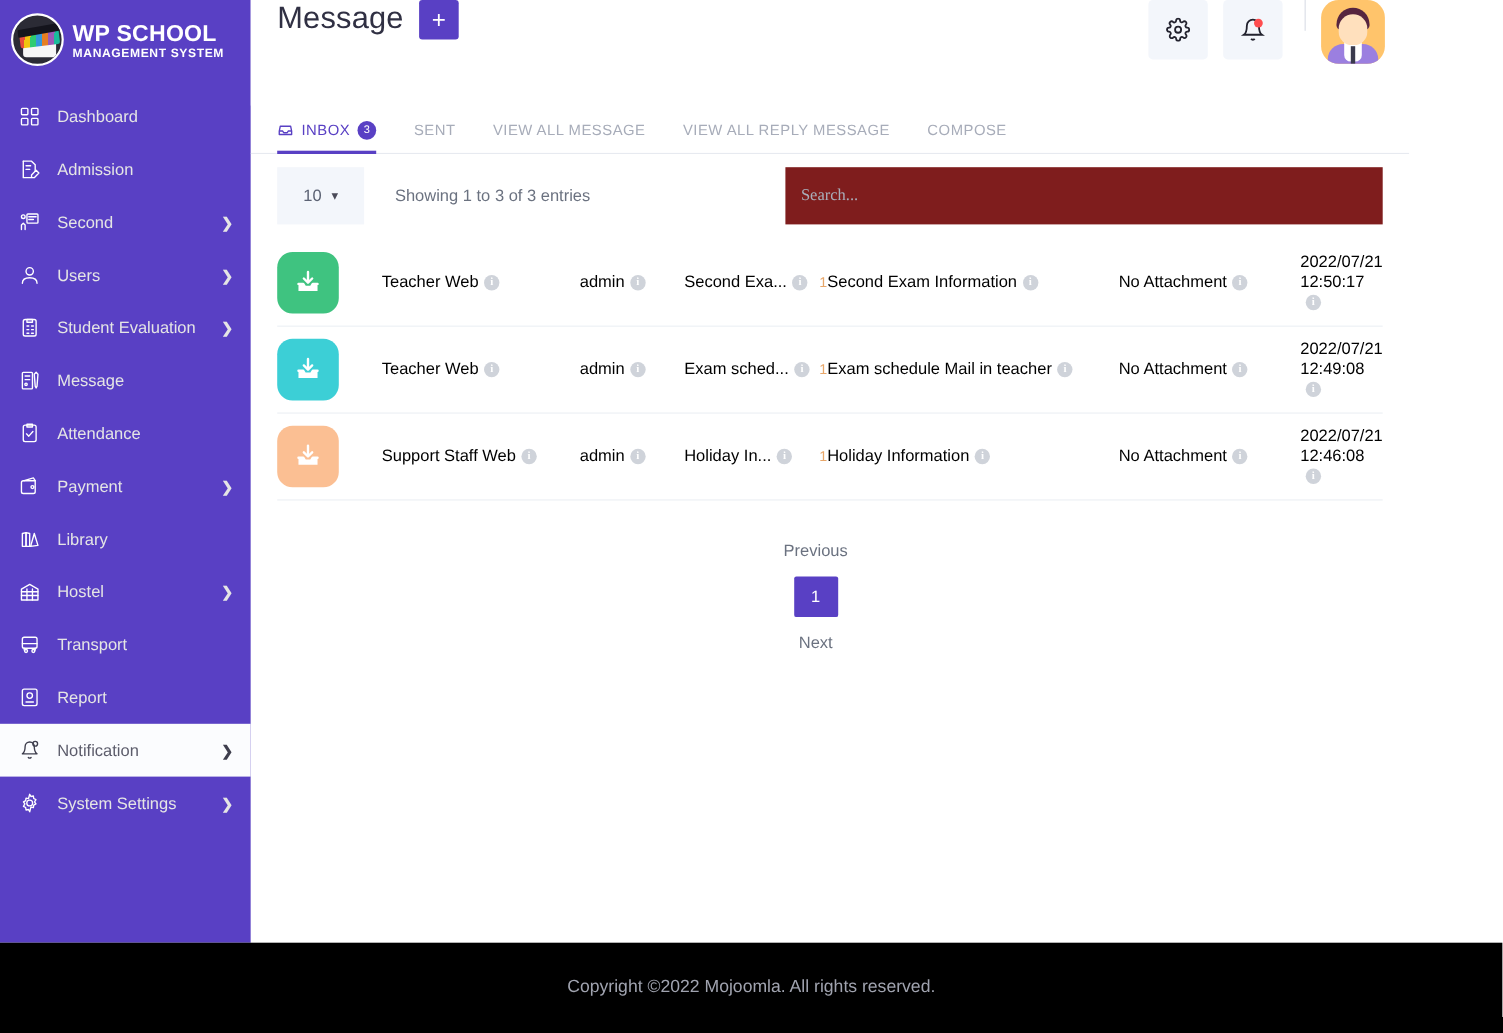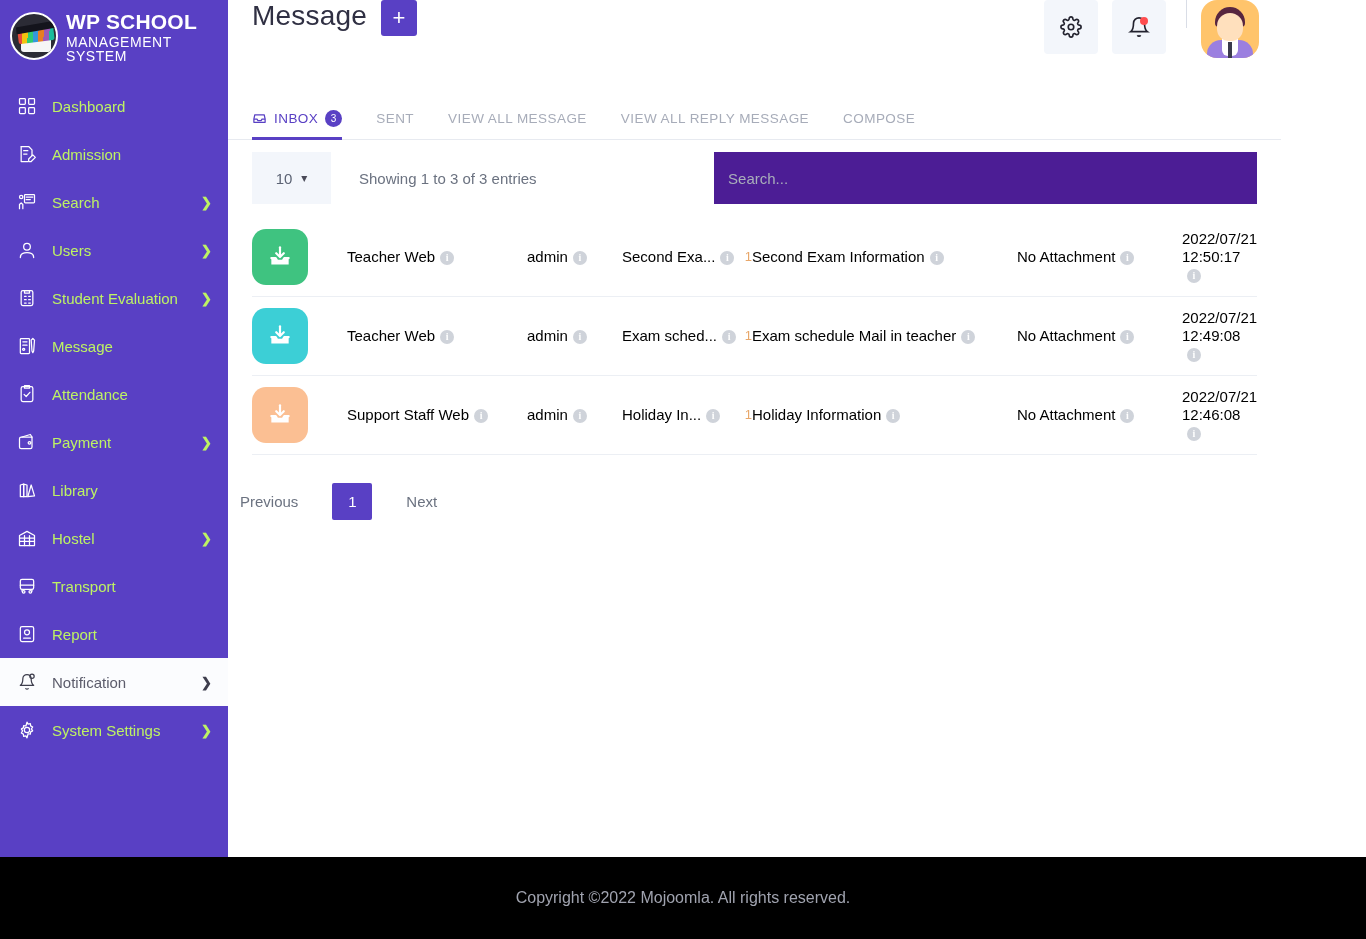--- a/index.html
+++ b/index.html
@@ -41,29 +41,29 @@
   }
   .brand-logo .base {
     position: absolute; left: 9px; top: 26px; width: 30px; height: 12px;
     background: #f6f6f6; border-radius: 0 0 3px 3px;
   }
   .brand-text { line-height: 1; padding-top: 2px; }
   .brand-title {
     color: #ffffff; font-size: 21px; font-weight: bold; letter-spacing: .2px;
   }
   .brand-sub {
-    color: #ffffff; font-size: 14px; font-weight: normal; letter-spacing: .55px;
+    color: #ffffff; font-size: 11px; font-weight: bold; letter-spacing: .55px;
     margin-top: 3px;
   }
 
   .nav { display: flex; flex-direction: column; padding-top: 10px; }
   .nav-item {
     display: flex; align-items: center;
     height: 48px; padding: 0 16px 0 14px;
-    color: #bef264; font-size: 15px;
+    color: #e5e5e5; font-size: 15px;
     cursor: pointer; position: relative;
   }
   .nav-item .ico {
     width: 26px; min-width: 26px; display: flex; align-items: center; justify-content: center;
     margin-right: 12px;
   }
   .nav-item .lbl { flex: 1; white-space: nowrap; }
   .nav-item .caret { font-size: 13px; font-weight: bold; line-height: 1; }
   .nav-item.active { background: #fbfcfe; color: #5c5c6b; }
   .nav-item.active .caret { color: #3e3e4d; }
@@ -136,23 +136,23 @@
     background: #f3f6fb; border: none; width: 79px; height: 52px;
     display: flex; align-items: center; justify-content: center; gap: 9px;
     font-size: 15px; color: #5c6374; cursor: pointer;
   }
   .len-select .chev { font-size: 12px; color: #4a4a58; }
   .showing {
     display: flex; align-items: center; padding-left: 24px;
     font-size: 15px; color: #6b7280; flex: 1;
   }
   .search-box {
-    background: #4c1d95; border: none; height: 52px; width: 543px;
+    background: #7f1d1d; border: none; height: 52px; width: 543px;
     padding: 0 14px; font-size: 15px; color: #9aa0ad;
-    font-family: Liberation Sans, sans-serif; outline: none;
+    font-family: Liberation Serif, serif; outline: none;
   }
   .search-box::placeholder { color: #a9aeba; }
 
   .msg-table { padding: 0 24px; margin-top: 14px; }
   .msg-row {
     display: flex; align-items: center;
     height: 79px; border-bottom: 1px solid #eceff4;
   }
   .cell-icon { width: 95px; min-width: 95px; display: flex; align-items: center; }
   .inbox-icon {
@@ -169,22 +169,22 @@
   .subj-wrap { line-height: 20px; }
   .subj-num { color: #e8a76a; font-size: 13px; float: right; margin-left: 4px; }
   .info {
     display: inline-block; width: 14px; height: 14px; border-radius: 50%;
     background: #cfd3da; color: #ffffff; font-size: 10px; font-weight: bold;
     text-align: center; line-height: 14px; vertical-align: middle;
     margin-left: 5px; font-family: "Liberation Serif", serif; cursor: pointer;
   }
 
   .pagination {
-    display: flex; align-items: center; 
-    gap: 22px; padding: 28px 26px 0 0;
+    display: flex; align-items: center; justify-content: flex-end;
+    gap: 6px; padding: 28px 26px 0 0; flex-direction: column;
   }
   .pg {
     font-size: 15px; color: #6b7280; padding: 9px 12px; cursor: pointer;
     border-radius: 2px;
   }
   .pg.num { width: 40px; text-align: center; padding: 10px 0; }
   .pg.active { background: #5940c4; color: #ffffff; }
 
   .footer {
     position: absolute; left: 0; bottom: 0; width: 1366px; height: 82px;
@@ -236,21 +236,21 @@
         </div>
         <div class="nav-item">
           <span class="ico">
             <svg width="20" height="20" viewBox="0 0 24 24" fill="none" stroke="#ffffff" stroke-width="1.5" stroke-linecap="round" stroke-linejoin="round">
               <rect x="9" y="3" width="12" height="10" rx="1"></rect>
               <path d="M11 6h8M11 9h5"></path>
               <circle cx="5" cy="6" r="2"></circle>
               <path d="M3 20v-5l2-2 2 2v5"></path>
             </svg>
           </span>
-          <span class="lbl">Search</span>
+          <span class="lbl">Second</span>
           <span class="caret">❯</span>
         </div>
         <div class="nav-item">
           <span class="ico">
             <svg width="20" height="20" viewBox="0 0 24 24" fill="none" stroke="#ffffff" stroke-width="1.5" stroke-linecap="round" stroke-linejoin="round">
               <circle cx="12" cy="8" r="4"></circle>
               <path d="M4 21c0-4 3.6-6 8-6s8 2 8 6"></path>
             </svg>
           </span>
           <span class="lbl">Users</span>

